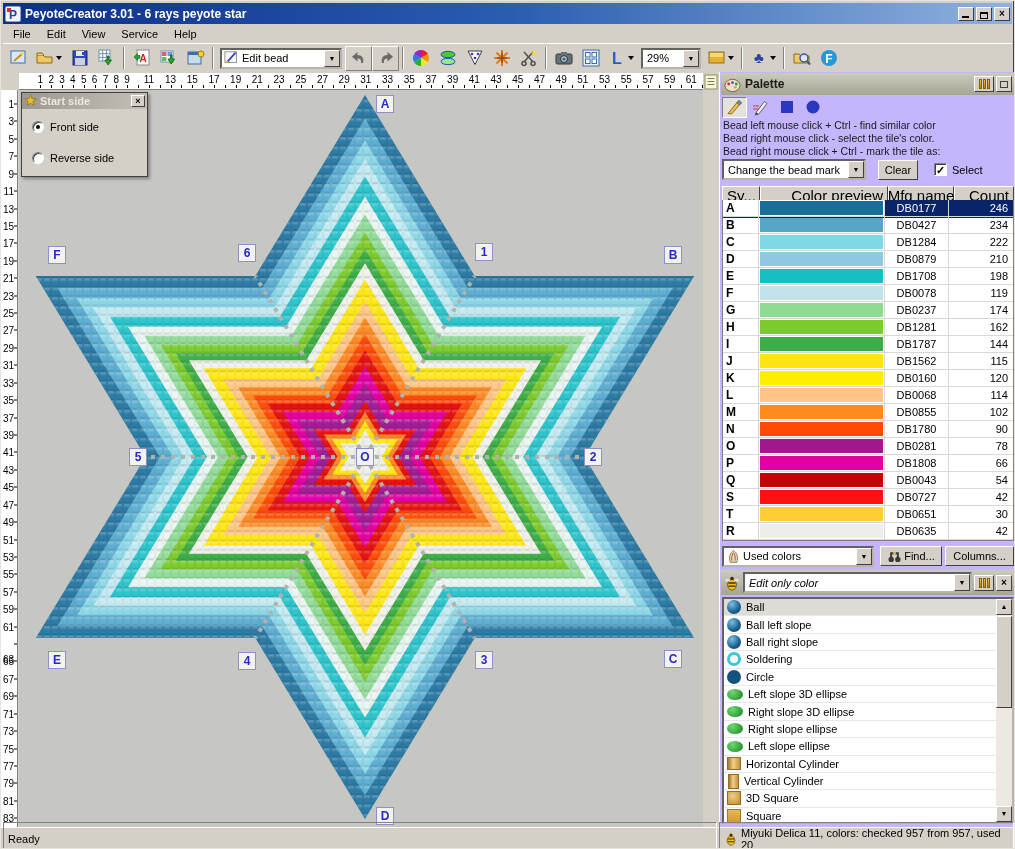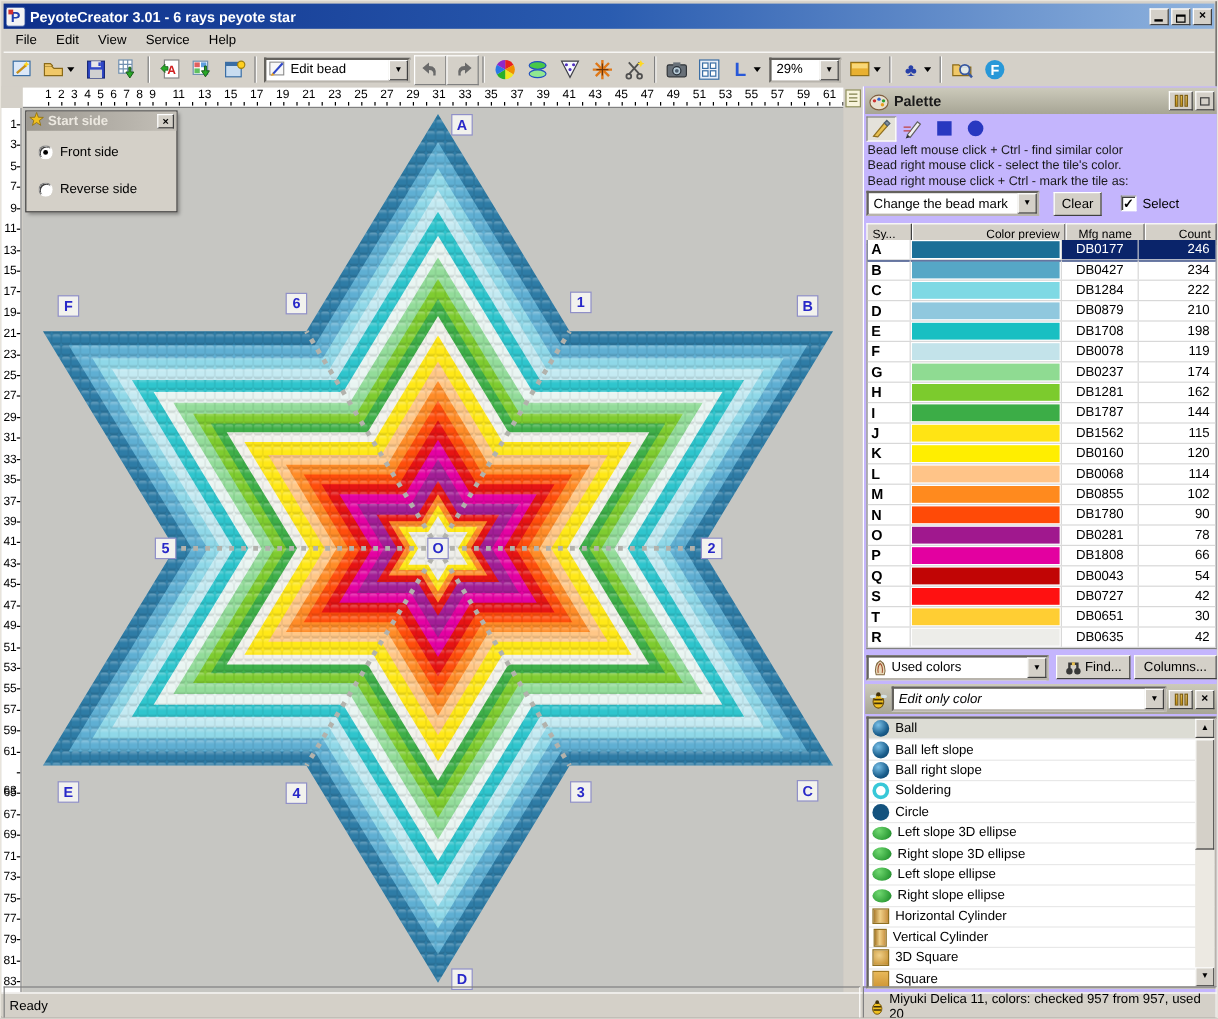--- a/index.html
+++ b/index.html
@@ -81,21 +81,21 @@
   .minibar{position:absolute;left:2px;top:24px;height:22px;display:flex;align-items:center;}
   .mbtn{width:25px;height:21px;display:flex;align-items:center;justify-content:center;margin-right:1px;}
   .mbtn.pressed{border:1px solid;border-color:#808080 #fff #fff #808080;background:#e4e2da;}
   .hints{position:absolute;left:3px;top:47px;font-size:10.5px;color:#1a1a1a;line-height:13px;white-space:nowrap;}
   .markrow{position:absolute;left:2px;top:87px;right:2px;height:21px;display:flex;align-items:center;}
   .btn{height:20px;background:#D4D0C8;border:1px solid;border-color:#fff #404040 #404040 #fff;
     font-size:11px;color:#000;display:flex;align-items:center;justify-content:center;padding:0 6px;}
   .checkbox{width:13px;height:13px;background:#fff;border:1px solid;border-color:#808080 #fff #fff #808080;
     box-shadow:inset 1px 1px 0 #404040;font-size:11px;line-height:12px;text-align:center;font-weight:bold;color:#000;}
   
-  #theader{position:absolute;left:2px;top:114px;right:2px;height:18px;display:flex;font-size:10px;}
+  #theader{position:absolute;left:2px;top:114px;right:2px;height:18px;display:flex;font-size:15px;}
   .hcell{background:#D4D0C8;border:1px solid;border-color:#fff #404040 #404040 #fff;
     padding:1px 4px;display:flex;align-items:center;overflow:hidden;white-space:nowrap;}
   #tbody{position:absolute;left:2px;top:128px;right:2px;height:341px;background:#fff;
     border:1px solid #808080;border-top:none;overflow:hidden;}
   .prow{display:flex;height:17px;border-bottom:1px solid #d8d8d8;position:relative;}
   .pcell{overflow:hidden;white-space:nowrap;font-size:12px;display:flex;align-items:center;}
   .c-sym{width:36px;padding-left:3px;font-weight:bold;border-right:1px solid #d8d8d8;}
   .c-col{width:126px;border-right:1px solid #d8d8d8;padding:1px;}
   .c-col .swatch{width:100%;height:100%;}
   .c-mfg{width:64px;justify-content:center;border-right:1px solid #d8d8d8;font-size:11px;}
@@ -985,25 +985,25 @@
           <div class="sitem">
             <span class="si si-ellipse"></span>
             <span>Left slope 3D ellipse</span>
           </div>
           <div class="sitem">
             <span class="si si-ellipse"></span>
             <span>Right slope 3D ellipse</span>
           </div>
           <div class="sitem">
             <span class="si si-ellipse"></span>
+            <span>Right slope ellipse</span>
+          </div>
+          <div class="sitem">
+            <span class="si si-ellipse"></span>
             <span>Left slope ellipse</span>
-          </div>
-          <div class="sitem">
-            <span class="si si-ellipse"></span>
-            <span>Right slope ellipse</span>
           </div>
           <div class="sitem">
             <span class="si si-cylh"></span>
             <span>Horizontal Cylinder</span>
           </div>
           <div class="sitem">
             <span class="si si-cylv"></span>
             <span>Vertical Cylinder</span>
           </div>
           <div class="sitem">

